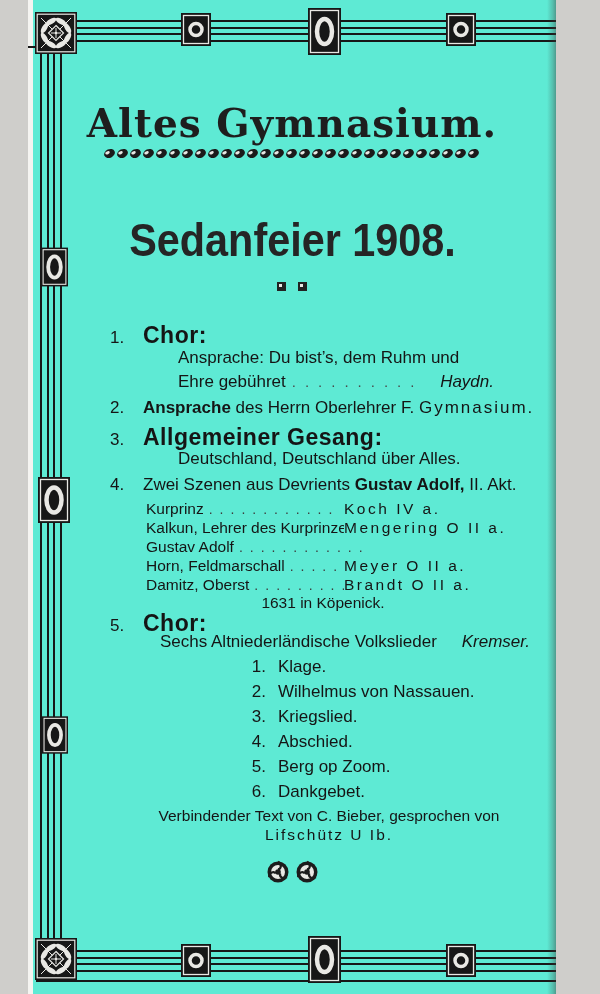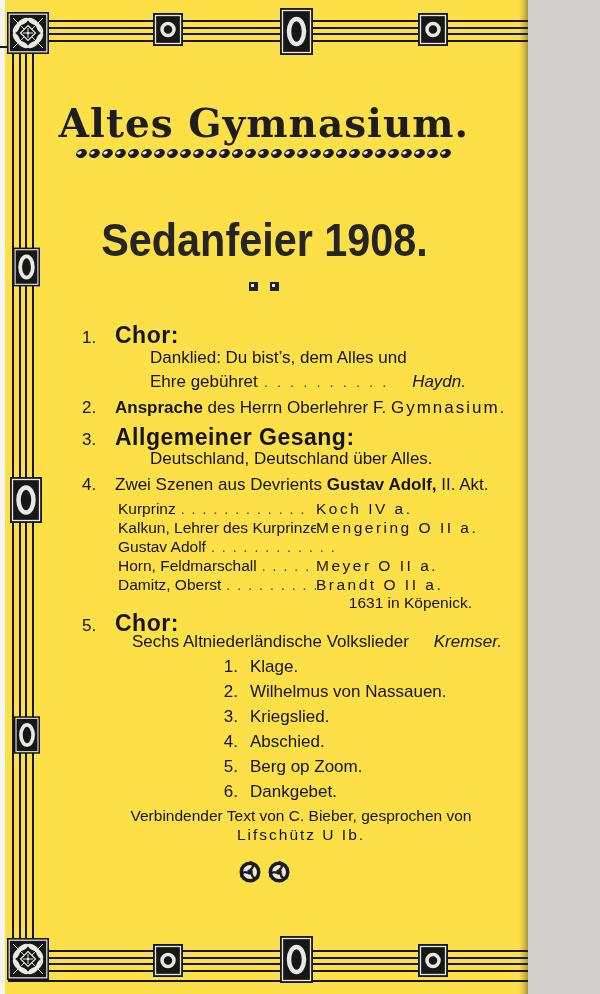--- a/index.html
+++ b/index.html
@@ -1,19 +1,19 @@
 <!DOCTYPE html>
 <html><head>
 <meta charset="utf-8">
 <style>
   html,body{margin:0;padding:0;background:#cfcecb;}
   .page{
     position:relative;width:528px;height:994px;overflow:hidden;
-    background:#fde047;
-    font-family:"Liberation Sans",sans-serif;color:#1b1b1b;
+    background:#5eead4;
+    font-family:"Liberation Sans",sans-serif;color:#1b1b1b;margin-left:28px;
   }
   
   .edge-left{position:absolute;left:0;top:0;width:5px;height:100%;background:#f5f4f1;}
   .edge-right{position:absolute;right:0;top:0;width:9px;height:100%;
     background:linear-gradient(to right,rgba(0,0,0,0),rgba(60,58,55,.25) 65%,rgba(60,58,55,.45));}
   .hband,.vband,.hline{position:absolute;}
   .hband{height:22px;background:repeating-linear-gradient(to bottom,#171717 0 2px,rgba(0,0,0,0) 2px 6.6px);}
   .vband{width:22px;background:repeating-linear-gradient(to right,#171717 0 2px,rgba(0,0,0,0) 2px 6.6px);}
   .hline{height:2px;background:#171717;}
   .orn{position:absolute;}
@@ -38,21 +38,21 @@
   .hd{font-weight:bold;font-size:23px;letter-spacing:.5px;}
   .b{font-weight:bold;text-align:right;}
   .it{font-style:italic;}
   .indent{position:absolute;left:68px;white-space:nowrap;}
   .leader-row{position:absolute;left:68px;width:316px;display:flex;align-items:baseline;}
   .ldots{flex:1;overflow:hidden;white-space:nowrap;letter-spacing:9px;padding:0 6px;color:#4a4a4a;font-size:15px;}
   .cast-row{position:absolute;left:36px;width:362px;display:flex;align-items:baseline;font-size:15.5px;}
   .cast-left{flex:0 0 198px;display:flex;align-items:baseline;overflow:hidden;white-space:nowrap;}
   .cdots{flex:1;overflow:hidden;white-space:nowrap;letter-spacing:7px;padding-left:5px;color:#3d3d3d;font-size:14px;}
   .cast-name{white-space:nowrap;letter-spacing:2.5px;}
-  .cast-note{position:absolute;left:36px;width:354px;text-align:right;font-size:15.5px;}
+  .cast-note{position:absolute;left:36px;width:354px;text-align:center;font-size:15.5px;}
   .k-row{position:absolute;left:50px;width:370px;display:flex;justify-content:space-between;align-items:flex-end;}
   .song{position:absolute;left:132px;display:flex;align-items:baseline;}
   .song-num{flex:0 0 24px;text-align:right;margin-right:12px;}
   .center-line{position:absolute;left:0;width:438px;text-align:center;font-size:15.5px;white-space:nowrap;}
   .ls2{letter-spacing:2px;}
   .rosettes{position:absolute;top:860px;left:0;width:100%;display:flex;justify-content:center;gap:5px;}
 </style>
 </head>
 <body>
 
@@ -227,21 +227,21 @@
     <span class="sq"></span>
     <span class="sq"></span>
   </div>
 
   <div class="program">
 
     <div class="row" style="top:322px;">
       <span class="num">1.</span>
       <span class="hd">Chor:</span>
     </div>
-    <div class="indent" style="top:348px;">Danklied: Du bist’s, dem Alles und</div>
+    <div class="indent" style="top:348px;">Ansprache: Du bist’s, dem Ruhm und</div>
     <div class="leader-row" style="top:372px;">
       <span>Ehre gebühret</span>
       <span class="ldots">..........</span>
       <span class="it">Haydn.</span>
     </div>
 
     <div class="row" style="top:398px;">
       <span class="num">2.</span>
       <span>
         <span class="b">Ansprache</span>

